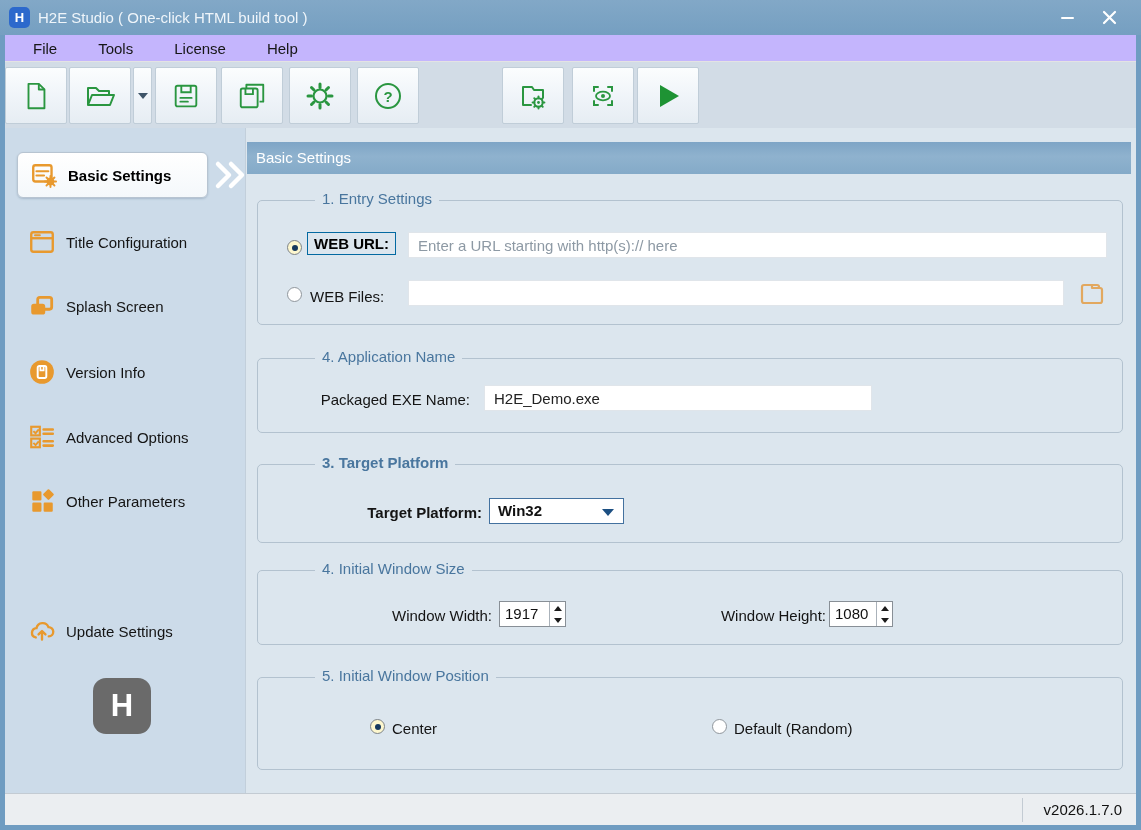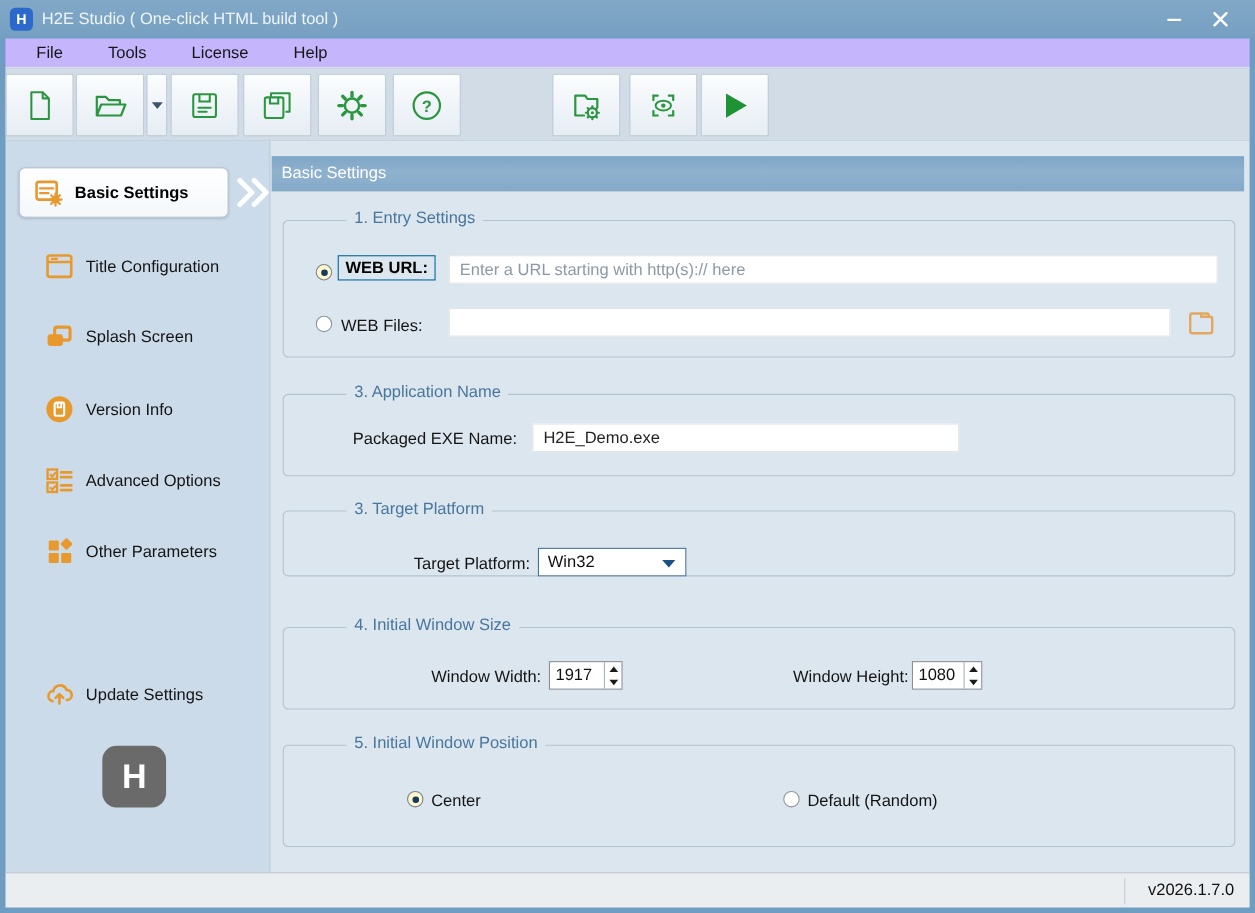--- a/index.html
+++ b/index.html
@@ -28,21 +28,21 @@
   
   .toolbar{position:absolute;left:5px;top:62px;width:1131px;height:66px;background:#d2dce6;}
   .tb-btn{position:absolute;top:5px;height:57px;width:62px;border:1px solid #c0cdd8;border-radius:2px;
     background:linear-gradient(#fbfdfe,#eef3f8 60%,#e6edf3);
     display:flex;align-items:center;justify-content:center;}
   .tb-dd{width:19px;}
   .caret-down{width:0;height:0;border-left:5px solid transparent;border-right:5px solid transparent;
     border-top:6px solid #3e5468;}
   
   .sidebar{position:absolute;left:5px;top:128px;width:240px;height:665px;background:#ccdbe9;}
-  .side-item{position:absolute;left:24px;width:196px;height:34px;display:flex;align-items:center;}
+  .side-item{position:absolute;left:12px;width:196px;height:34px;display:flex;align-items:center;}
   .side-item .icon{width:28px;height:28px;margin-left:11px;flex:0 0 28px;}
   .side-item .lbl{margin-left:10px;font-size:15px;color:#141414;white-space:nowrap;}
   .side-item.selected{left:12px;width:191px;height:46px;background:linear-gradient(#ffffff,#f4f8fb);
     border:1px solid #b7c4d1;border-radius:6px;box-shadow:0 1px 2px rgba(60,90,120,.25);}
   .side-item.selected .icon{margin-left:12px;}
   .side-item.selected .lbl{font-weight:bold;color:#000;}
   .side-chevron{position:absolute;left:207px;top:30px;}
   .side-logo{position:absolute;left:88px;top:550px;width:58px;height:56px;border-radius:13px;
     background:#6a6a6a;color:#fff;font-weight:bold;font-size:31px;
     display:flex;align-items:center;justify-content:center;}
@@ -305,26 +305,26 @@
       <input class="text-input" style="left: 150px; top: 79px; width: 656px;" type="text" value="">
       <span style="position:absolute;left:820px;top:78px;">
         <svg width="28" height="28" viewBox="0 0 28 28">
           <path d="M4 22V8a2 2 0 0 1 2-2h8v3h8a2 2 0 0 1 2 2v11a2 2 0 0 1-2 2H6a2 2 0 0 1-2-2z" fill="none" stroke="#e2a85f" stroke-width="2.2" stroke-linejoin="round"></path>
           <path d="M14 6h5a2 2 0 0 1 2 2v1" fill="none" stroke="#e2a85f" stroke-width="2.2"></path>
         </svg>
       </span>
     </div>
 
     <div class="groupbox" style="top:230px;height:75px;">
-      <span class="group-title">3. Application Name</span>
+      <span class="group-title">4. Application Name</span>
       <span class="flabel" style="left:40px;top:32px;width:172px;text-align:right;">Packaged EXE Name:</span>
       <input class="text-input" style="left: 226px; top: 26px; width: 388px;" type="text" value="H2E_Demo.exe">
     </div>
 
-    <div class="groupbox" style="top:336px;height:60px;">
+    <div class="groupbox" style="top:336px;height:79px;font-weight:bold;">
       <span class="group-title">3. Target Platform</span>
       <span class="flabel" style="left:90px;top:39px;width:134px;text-align:right;">Target Platform:</span>
       <div class="select" style="left:231px;top:33px;width:135px;">
         <span>Win32</span>
         <span class="sel-arrow"></span>
       </div>
     </div>
 
     <div class="groupbox" style="top:442px;height:75px;">
       <span class="group-title">4. Initial Window Size</span>

